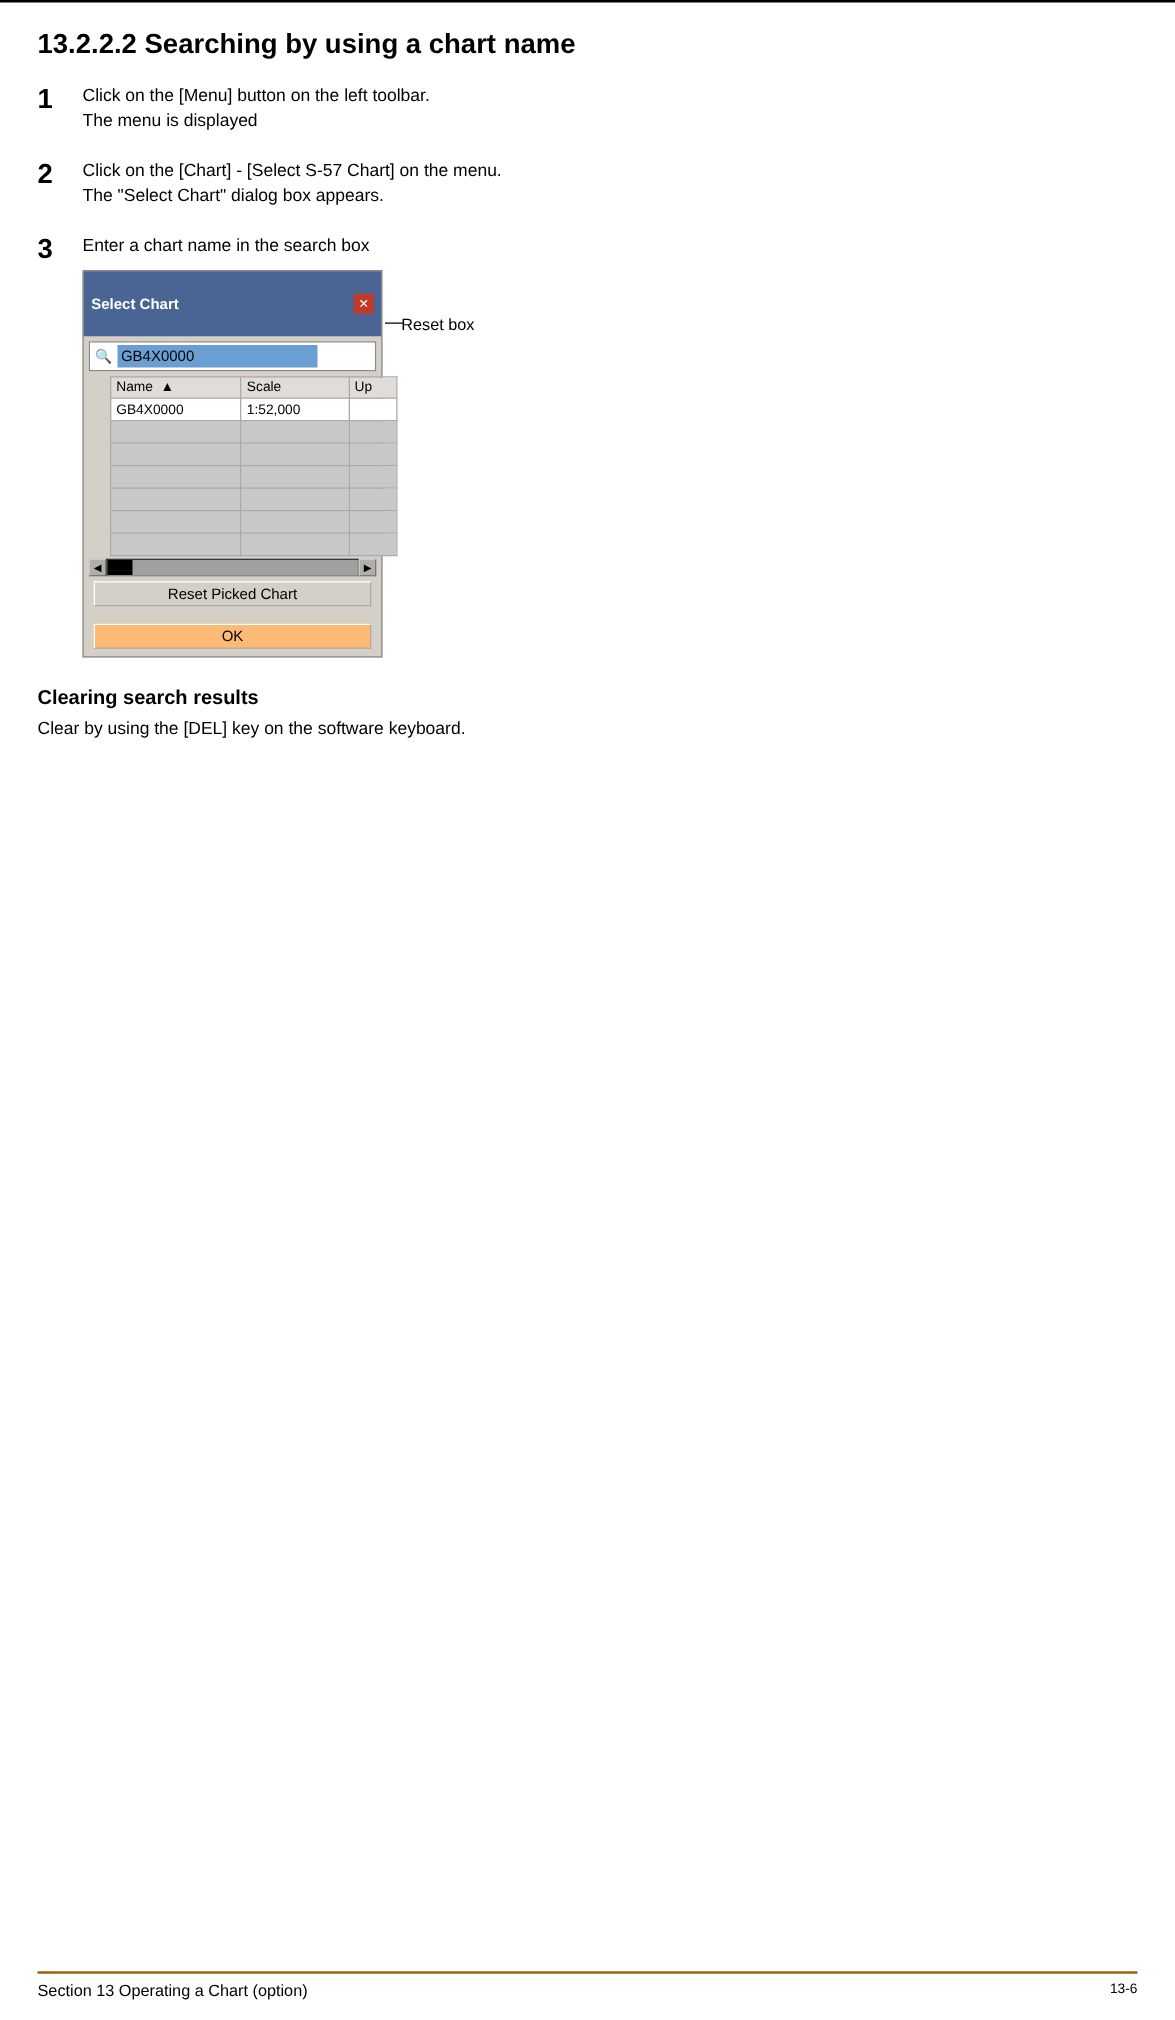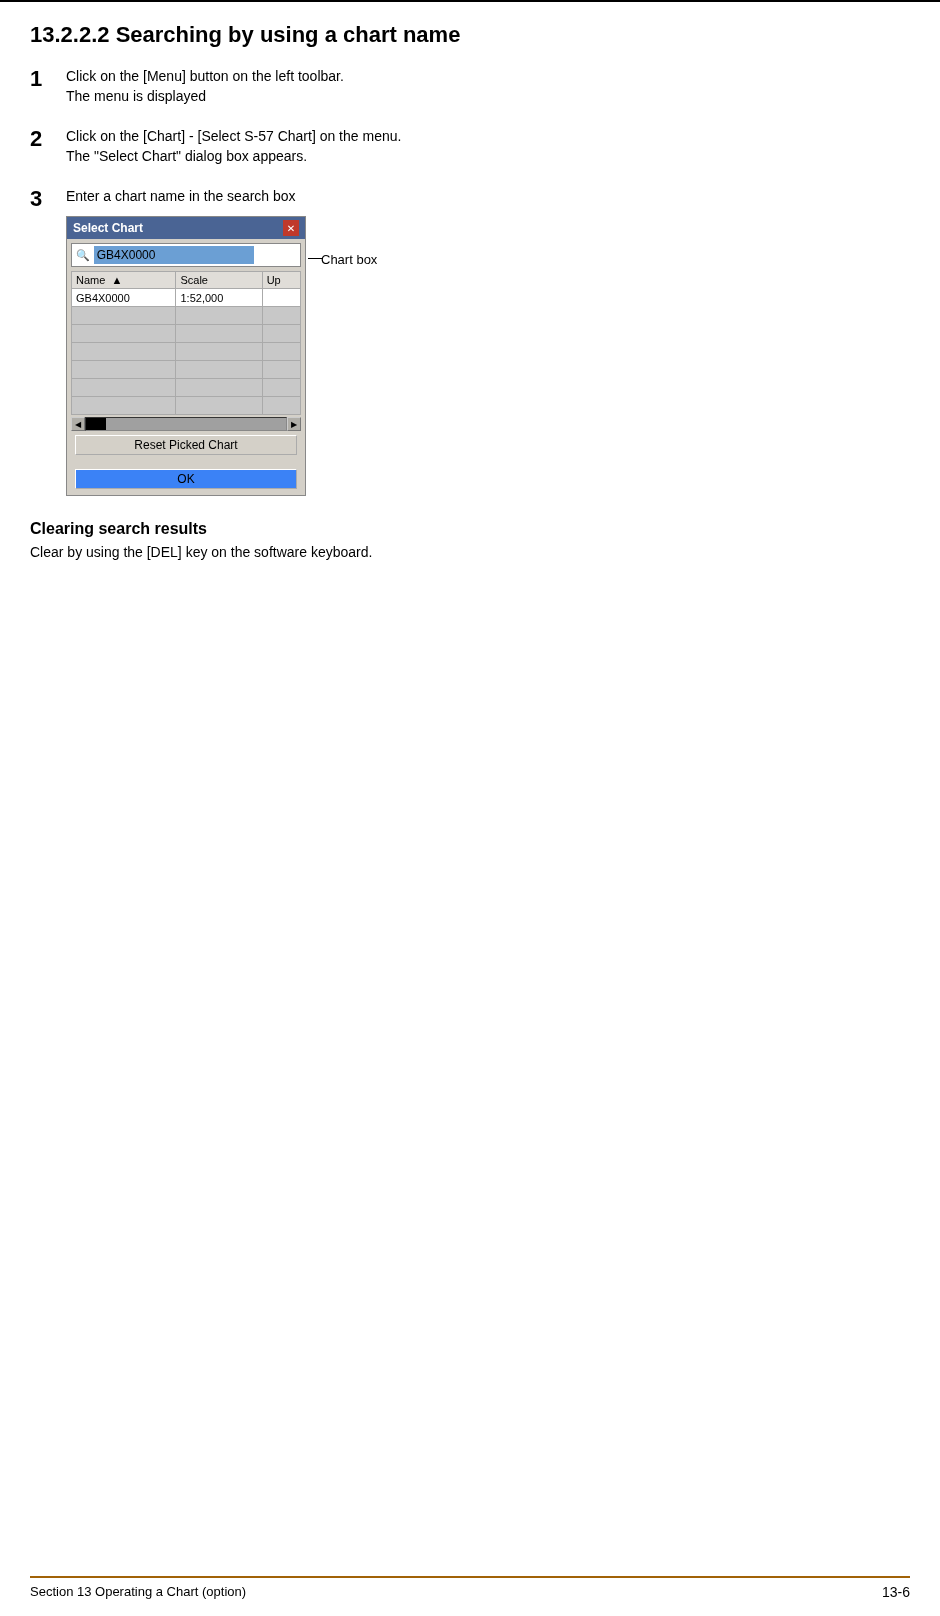--- a/index.html
+++ b/index.html
@@ -64,21 +64,21 @@
     .dialog-box {
       border: 1px solid #888;
       background: #d4d0c8;
       width: 240px;
       font-size: 12px;
     }
 
     .dialog-titlebar {
       background: #4a6494;
       color: white;
-      padding: 3px 6px;
+      padding: 18px 6px;
       display: flex;
       justify-content: space-between;
       align-items: center;
       font-size: 12px;
     }
 
     .dialog-title-text {
       font-weight: bold;
       font-size: 12px;
     }
@@ -115,21 +115,21 @@
       color: black;
       border: none;
       outline: none;
       font-size: 12px;
       width: 160px;
       padding: 1px 3px;
       height: 18px;
     }
 
     .dialog-table {
-      margin: 0 4px;
+      margin: 0 21px;
       border-collapse: collapse;
       width: calc(100% - 8px);
       font-size: 11px;
       border-radius: 14px;
     }
 
     .dialog-table th {
       background: #e0ddd8;
       border: 1px solid #aaa;
       padding: 2px 4px;
@@ -213,21 +213,21 @@
       padding: 2px 4px;
       font-size: 12px;
       cursor: pointer;
       text-align: center;
     }
 
     .dialog-ok-btn {
       margin: 2px 8px 6px 8px;
       display: block;
       width: calc(100% - 16px);
-      background: #3b82f6;
+      background: #fdba74;
       border: 1px outset #fff;
       padding: 2px 4px;
       font-size: 12px;
       cursor: pointer;
       text-align: center;
     }
 
     .search-box-label {
       position: absolute;
       left: 255px;
@@ -275,21 +275,21 @@
       font-size: 13px;
       border-top: 2px solid #a16207;
       padding-top: 6px;
     }
 
     .footer-left {
       font-size: 13px;
     }
 
     .footer-right {
-      font-size: 14px;
+      font-size: 11px;
     }
 
     .up-col {
       font-size: 11px;
       overflow: hidden;
       text-overflow: ellipsis;
       max-width: 30px;
     }
   </style>
 </head>
@@ -389,21 +389,21 @@
             <div class="scrollbar-right">▶</div>
           </div>
 
           <button class="dialog-reset-btn">Reset Picked Chart</button>
 
           <button class="dialog-ok-btn">OK</button>
         </div>
 
         
         <div class="search-box-arrow"></div>
-        <div class="search-box-label">Chart box</div>
+        <div class="search-box-label">Reset box</div>
       </div>
 
     </div>
   </div>
 
   <div class="clearing-section">
     <h2 class="clearing-heading">Clearing search results</h2>
     <p class="clearing-text">Clear by using the [DEL] key on the software keyboard.</p>
   </div>
 </div>

